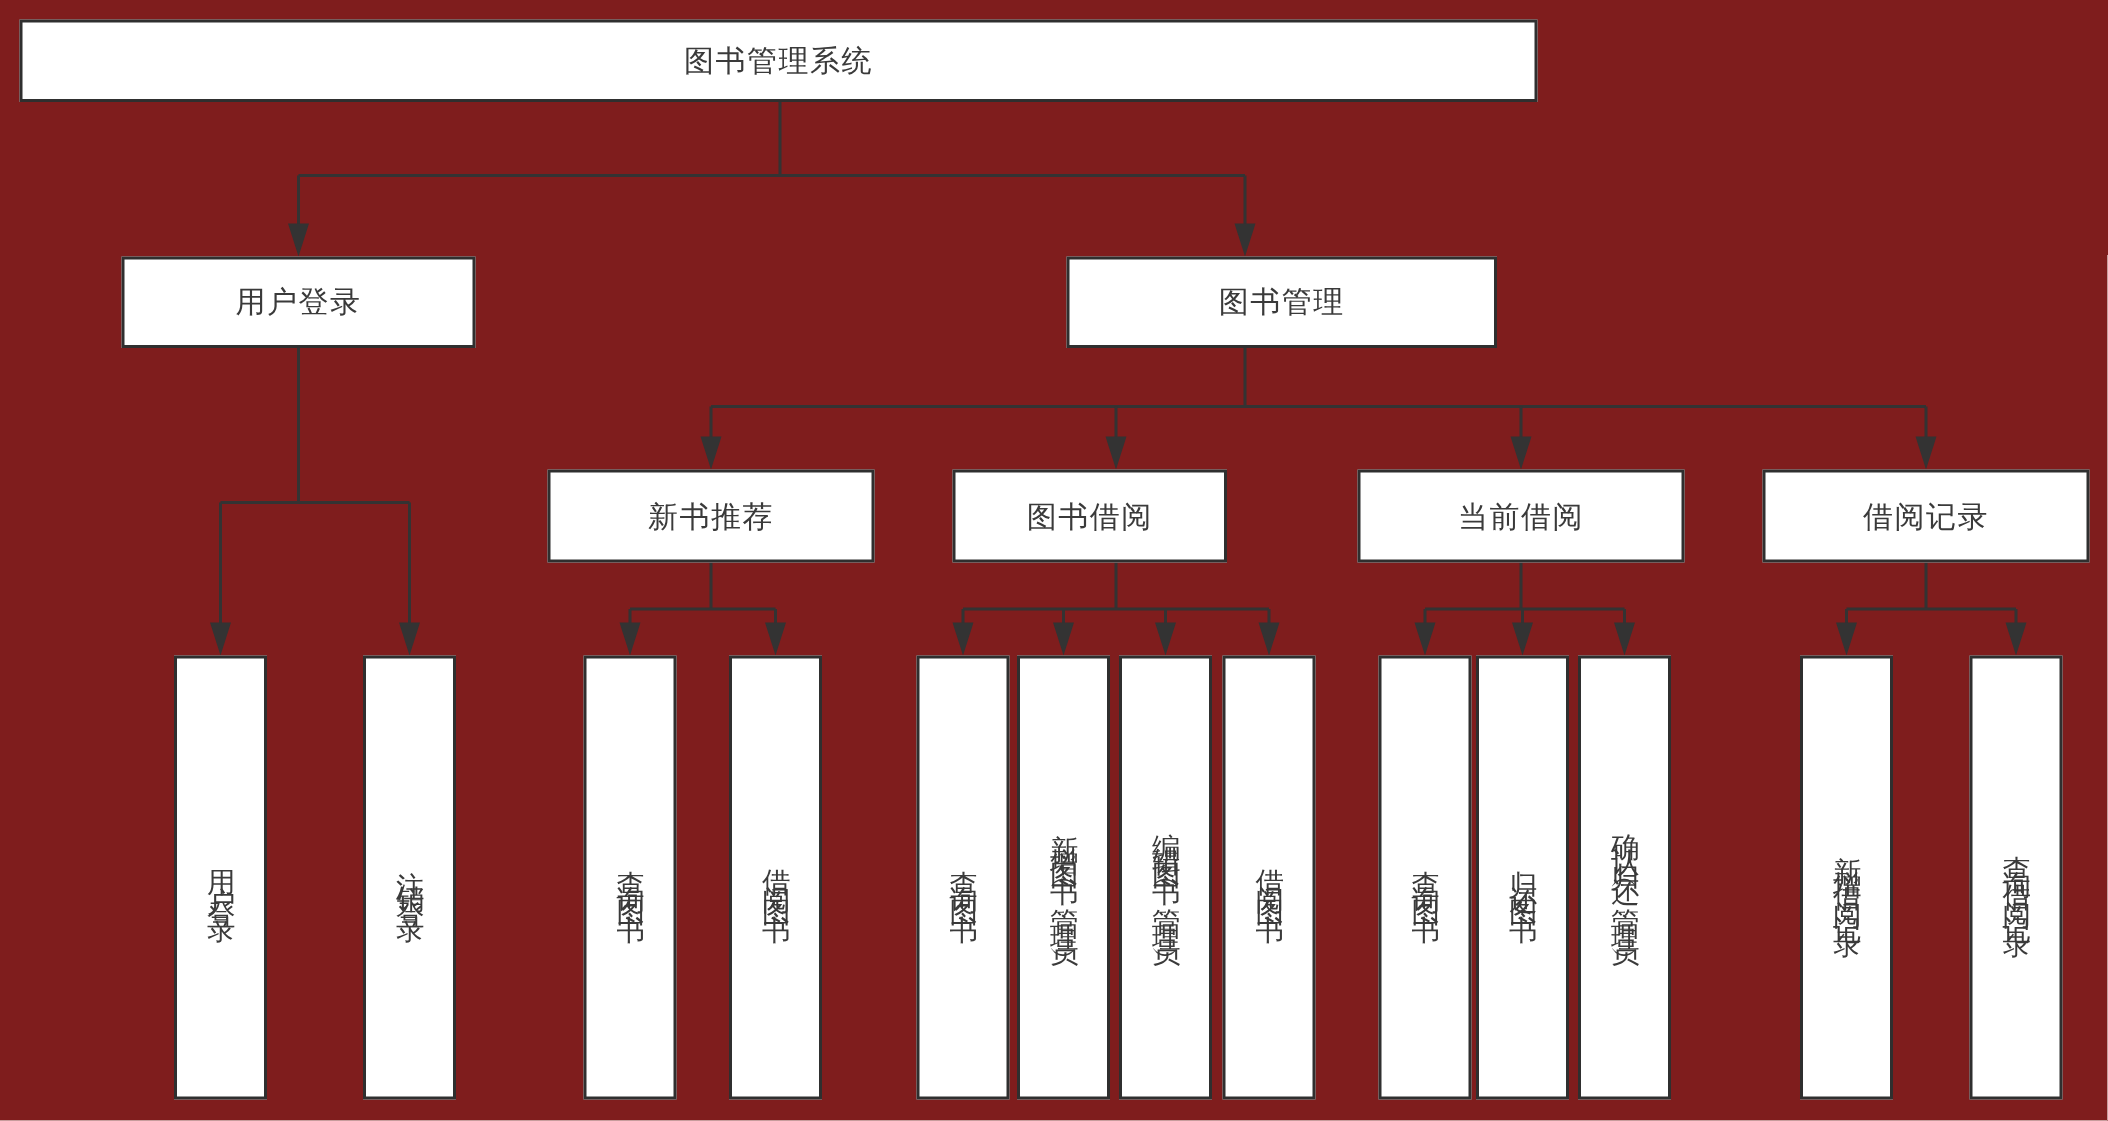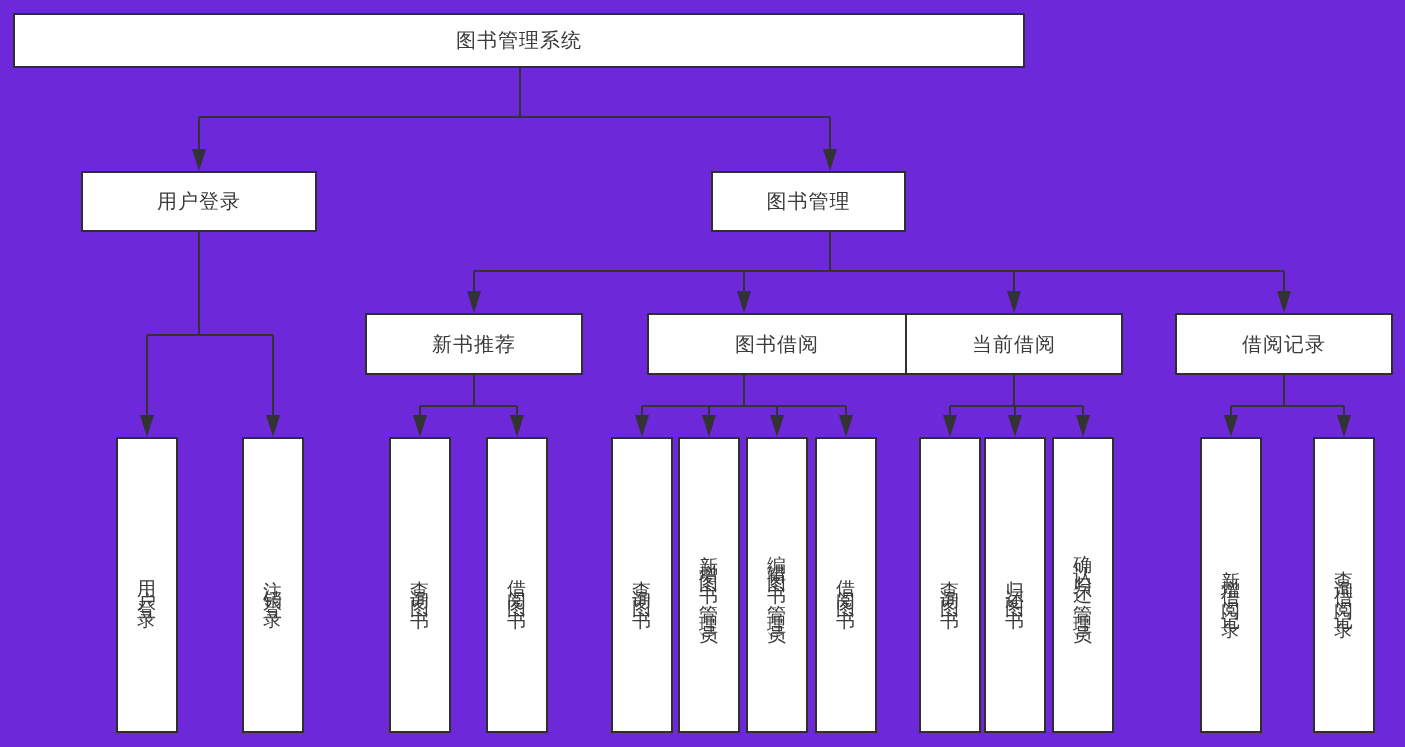--- a/index.html
+++ b/index.html
@@ -4,21 +4,21 @@
 <style>
   html, body {
     margin: 0;
     padding: 0;
     background: #ffffff;
   }
   .canvas {
     position: relative;
     width: 1405px;
     height: 747px;
-    background: #6d28d9;
+    background: #7f1d1d;
     overflow: hidden;
     font-family: "Liberation Sans", "DejaVu Sans", sans-serif;
   }
   .wires {
     position: absolute;
     left: 0;
     top: 0;
     width: 1405px;
     height: 747px;
     pointer-events: none;
@@ -141,28 +141,28 @@
     </g>
   </svg>
 
   <div class="node hbox" style="left:13px; top:13px; width:1012px; height:55px;">
     <span>图书管理系统</span>
   </div>
 
   <div class="node hbox" style="left:81px; top:171px; width:236px; height:61px;">
     <span>用户登录</span>
   </div>
-  <div class="node hbox" style="left:711px; top:171px; width:195px; height:61px;">
+  <div class="node hbox" style="left:711px; top:171px; width:287px; height:61px;">
     <span>图书管理</span>
   </div>
 
   <div class="node hbox" style="left:365px; top:313px; width:218px; height:62px;font-family:Liberation Serif, serif;">
     <span>新书推荐</span>
   </div>
-  <div class="node hbox" style="left:635px; top:313px; width:260px; height:62px;margin-left:12px;">
+  <div class="node hbox" style="left:635px; top:313px; width:183px; height:62px;">
     <span>图书借阅</span>
   </div>
   <div class="node hbox" style="left:1175px; top:313px; width:218px; height:62px;">
     <span>借阅记录</span>
   </div>
   <div class="node hbox" style="left:905px; top:313px; width:218px; height:62px;">
     <span>当前借阅</span>
   </div>
 
   <div class="node vbox" style="left:116px; top:437px; width:62px; height:296px;">

